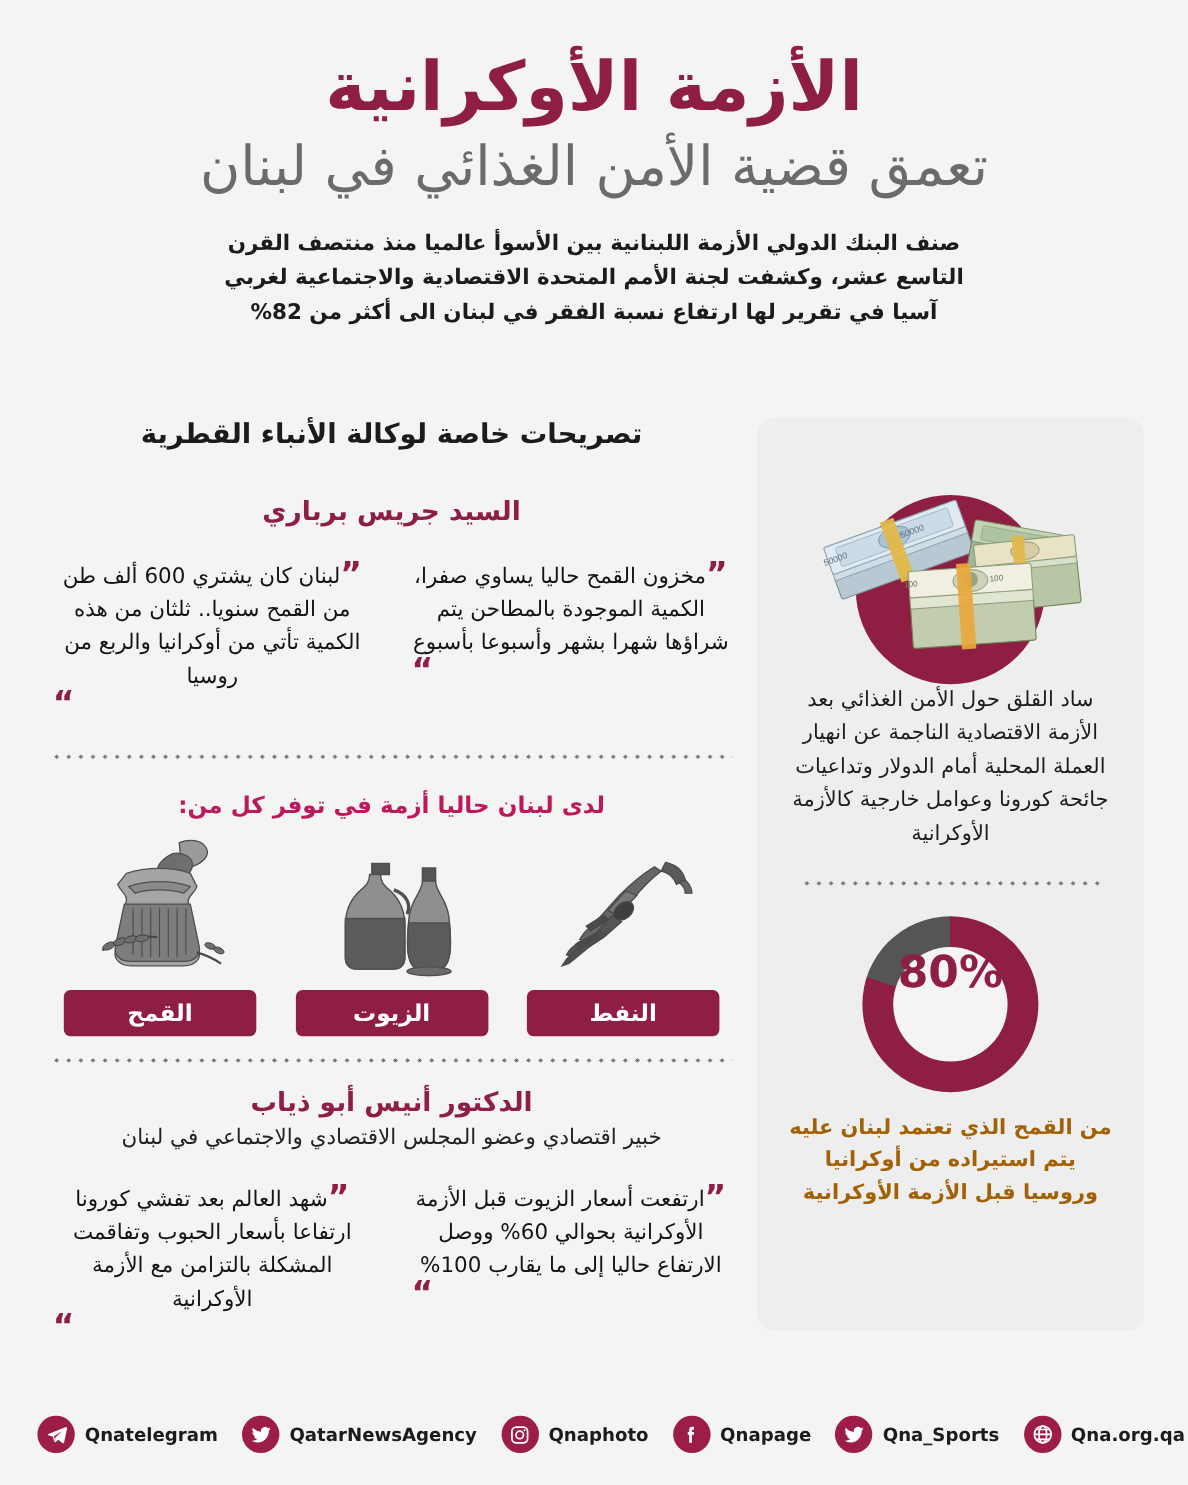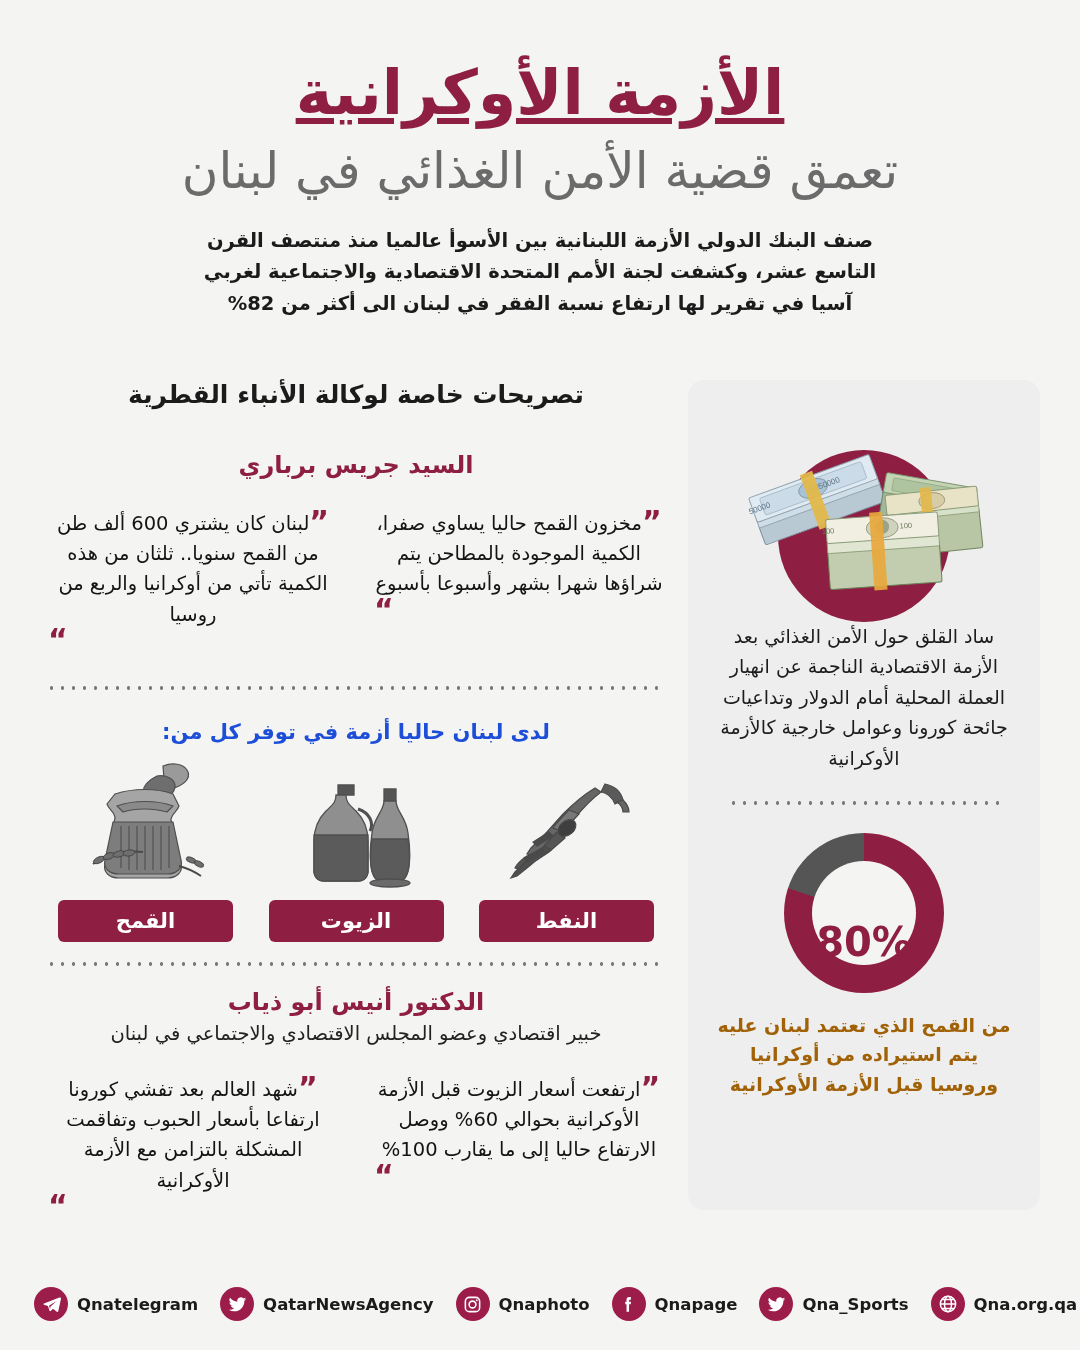--- a/index.html
+++ b/index.html
@@ -10,23 +10,22 @@
     font-family:"DejaVu Sans","Liberation Sans",sans-serif;
     overflow:hidden;
     position:relative;
   }
   .page{position:relative;width:1080px;height:1350px;box-sizing:border-box;}
 
   
   .header{padding-top:42px;text-align:center;}
   .title-main{
     font-size:62px;font-weight:bold;color:#8e1f42;
-    letter-spacing:0px;line-height:1.05;margin:18px;
+    letter-spacing:0px;line-height:1.05;margin:4px;
     direction:rtl;
-    text-decoration:underline;
   }
   .title-sub{
     font-size:50px;font-weight:400;color:#6b6b6b;
     line-height:1.15;margin:12px 0 0 0;direction:rtl;
   }
   .intro{
     margin:24px auto 0 auto;width:700px;
     font-size:19.5px;font-weight:bold;color:#1b1b1b;
     line-height:1.62;direction:rtl;text-align:center;
   }
@@ -64,21 +63,21 @@
     background-size:11px 8px;background-repeat:repeat-x;background-position:left center;
   }
   .donut-wrap{margin-top:10px;display:flex;justify-content:center;}
   .donut{
     width:160px;height:160px;border-radius:50%;
     position:relative;
   }
   .donut-hole{
     position:absolute;left:50%;top:50%;transform:translate(-50%,-50%);
     width:104px;height:104px;border-radius:50%;background:#f4f4f3;
-    display:flex;align-items:flex-end;justify-content:center;
+    display:flex;align-items:flex-start;justify-content:center;
   }
   .donut-label{
     font-size:40px;font-weight:bold;color:#8e1f42;direction:ltr;
   }
   .donut-caption{
     margin-top:18px;font-size:19px;color:#a16207;line-height:1.55;
     direction:rtl;font-weight:700;
   }
 
   
@@ -107,21 +106,21 @@
   .qm-open{vertical-align:-2px;}
   .qm-close{display:block;text-align:left;margin-top:10px;padding-right:18px;}
 
   .divider{
     height:8px;margin:18px 6px;
     background-image:radial-gradient(circle, #7a7a7a 1.7px, transparent 1.9px);
     background-size:11px 8px;background-repeat:repeat-x;background-position:left center;
   }
 
   .shortage-head{
-    font-size:21px;font-weight:bold;color:#1d4ed8;text-align:center;
+    font-size:21px;font-weight:bold;color:#be185d;text-align:center;
     margin:28px 0 0 0;
   }
   .items{display:flex;justify-content:space-between;margin-top:14px;padding:0 18px;}
   .item{width:175px;text-align:center;}
   .item-art{height:130px;display:flex;align-items:flex-end;justify-content:center;}
   .item-label{
     margin-top:12px;background:#8e1f42;color:#fff;border-radius:6px;
     font-size:21px;font-weight:bold;padding:9px 0;
   }
 

